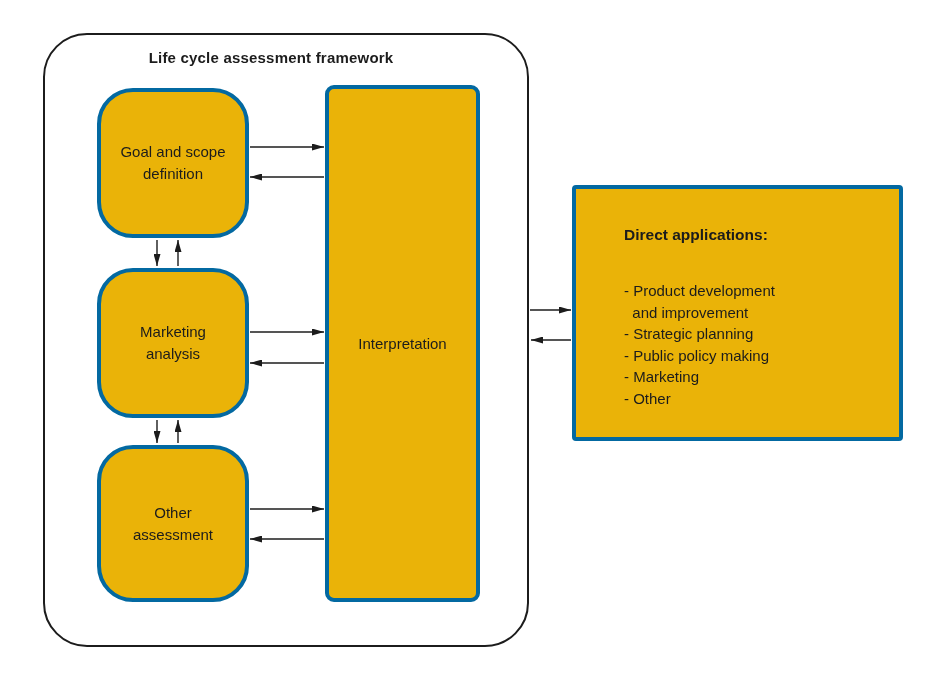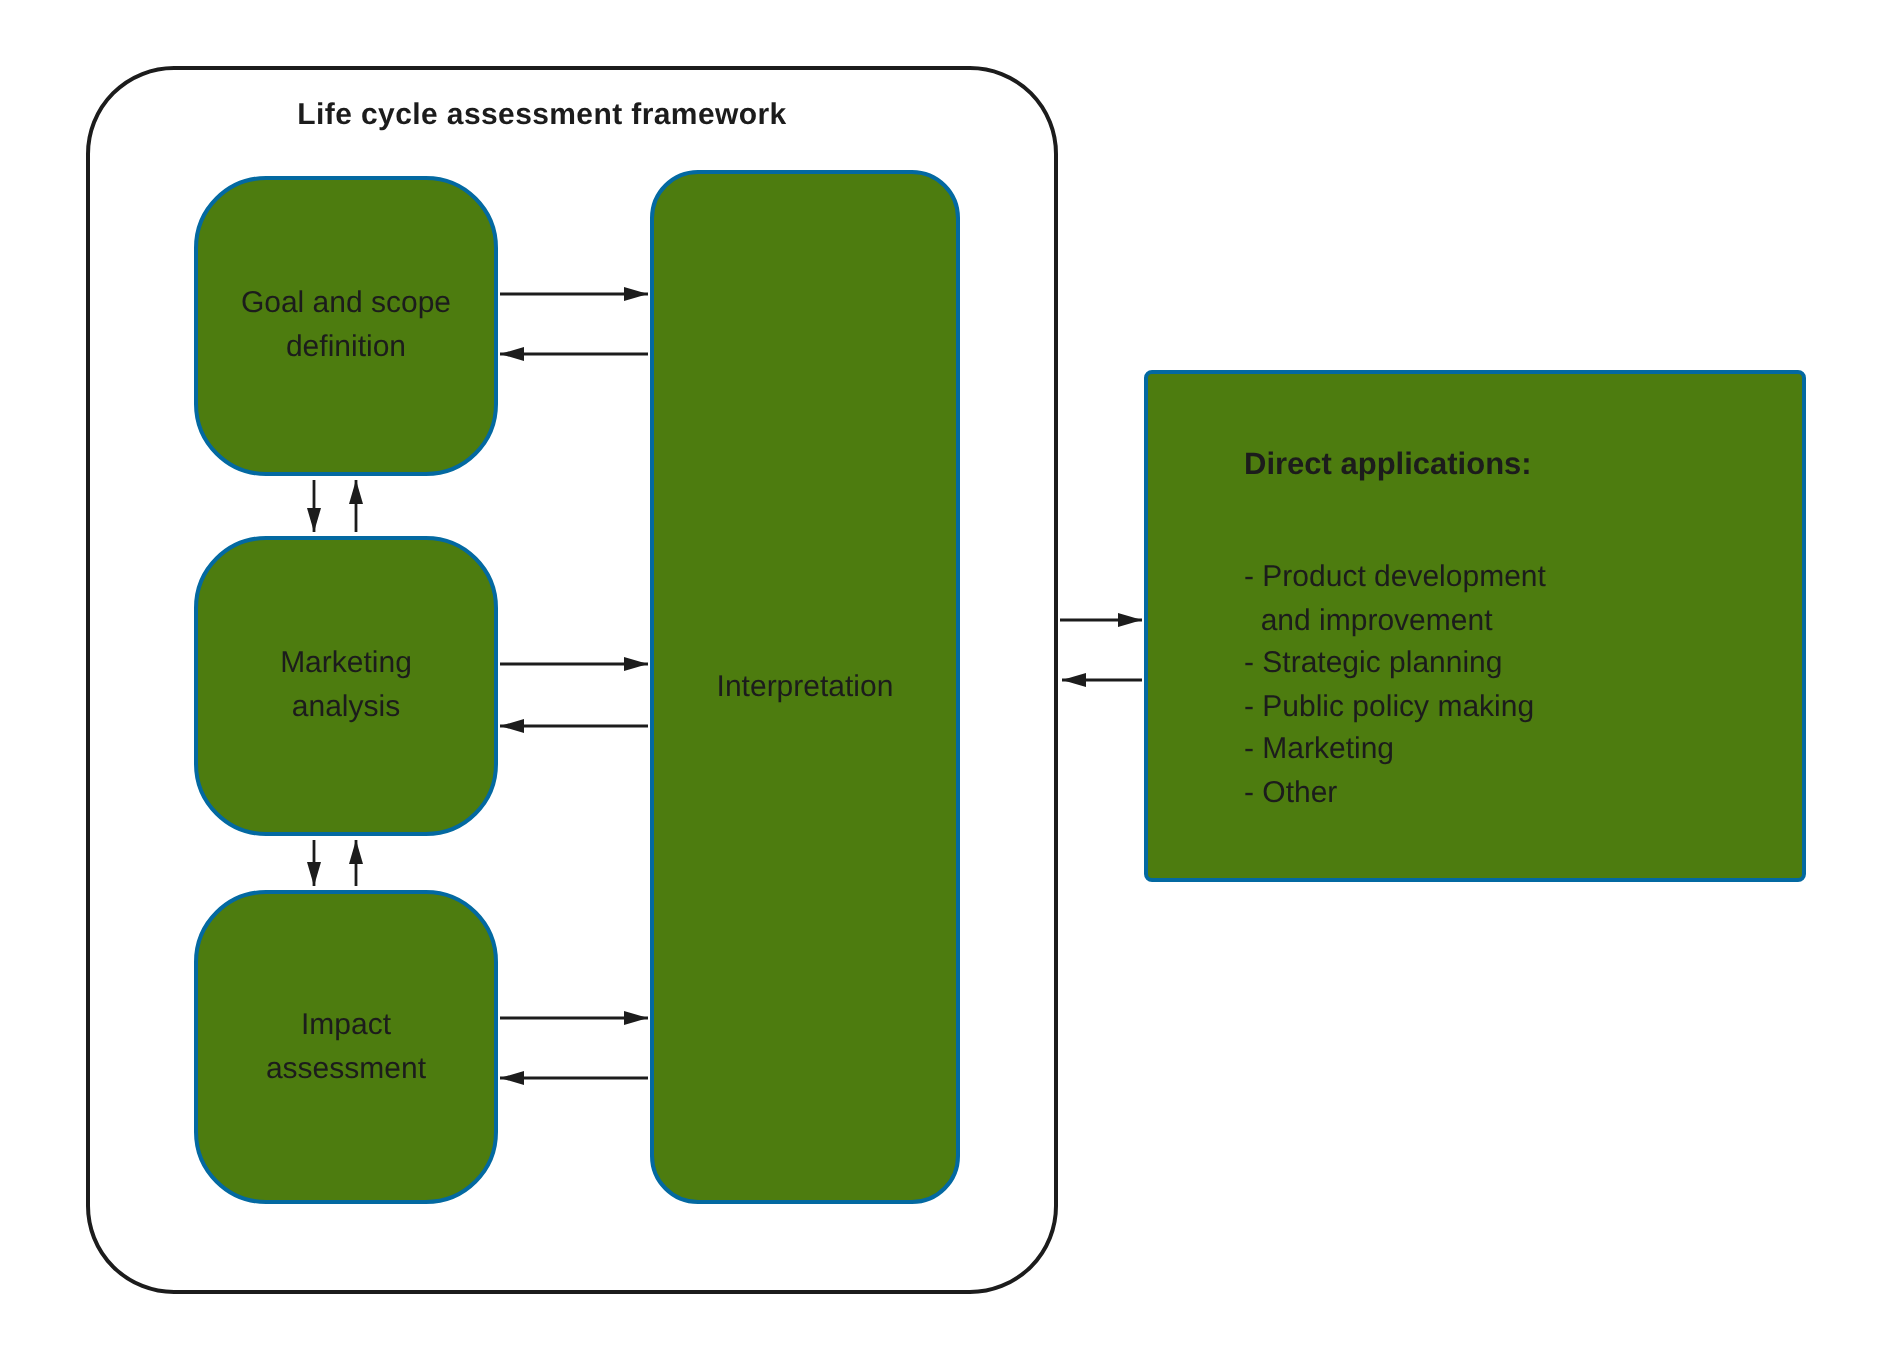--- a/index.html
+++ b/index.html
@@ -33,35 +33,35 @@
     right: 30px;
     top: 14px;
     text-align: center;
     font-size: 15px;
     font-weight: bold;
     letter-spacing: 0.2px;
     white-space: nowrap;
   }
   .node {
     position: absolute;
-    border: 2px solid #0369a1;
+    border: 4px solid #0369a1;
     box-sizing: border-box;
-    background: #4d7c0f;
+    background: #eab308;
     display: flex;
     align-items: center;
     justify-content: center;
     text-align: center;
     font-size: 15px;
     line-height: 22px;
     white-space: pre-line;
   }
   .node-goal       { left: 97px;  top: 88px;  width: 152px; height: 150px; border-radius: 36px; }
   .node-inventory  { left: 97px;  top: 268px; width: 152px; height: 150px; border-radius: 36px; }
   .node-impact     { left: 97px;  top: 445px; width: 152px; height: 157px; border-radius: 36px; }
-  .node-interpretation { left: 325px; top: 85px; width: 155px; height: 517px; border-radius: 24px; }
+  .node-interpretation { left: 325px; top: 85px; width: 155px; height: 517px; border-radius: 9px; }
   .node-direct {
     left: 572px;
     top: 185px;
     width: 331px;
     height: 256px;
     border-radius: 4px;
     display: block;
     text-align: left;
     padding: 35px 18px 0 48px;
     white-space: normal;
@@ -101,21 +101,21 @@
   <div class="frame">
     <div class="frame-title">Life cycle assessment framework</div>
   </div>
 
   <div class="node node-goal">Goal and scope
 definition</div>
 
   <div class="node node-inventory">Marketing
 analysis</div>
 
-  <div class="node node-impact">Impact
+  <div class="node node-impact">Other
 assessment</div>
 
   <div class="node node-interpretation">Interpretation</div>
 
   <div class="node node-direct">
     <div class="direct-title">Direct applications:</div>
     <div class="direct-list">
       <div class="direct-item">- Product development
   and improvement</div>
       <div class="direct-item">- Strategic planning</div>

